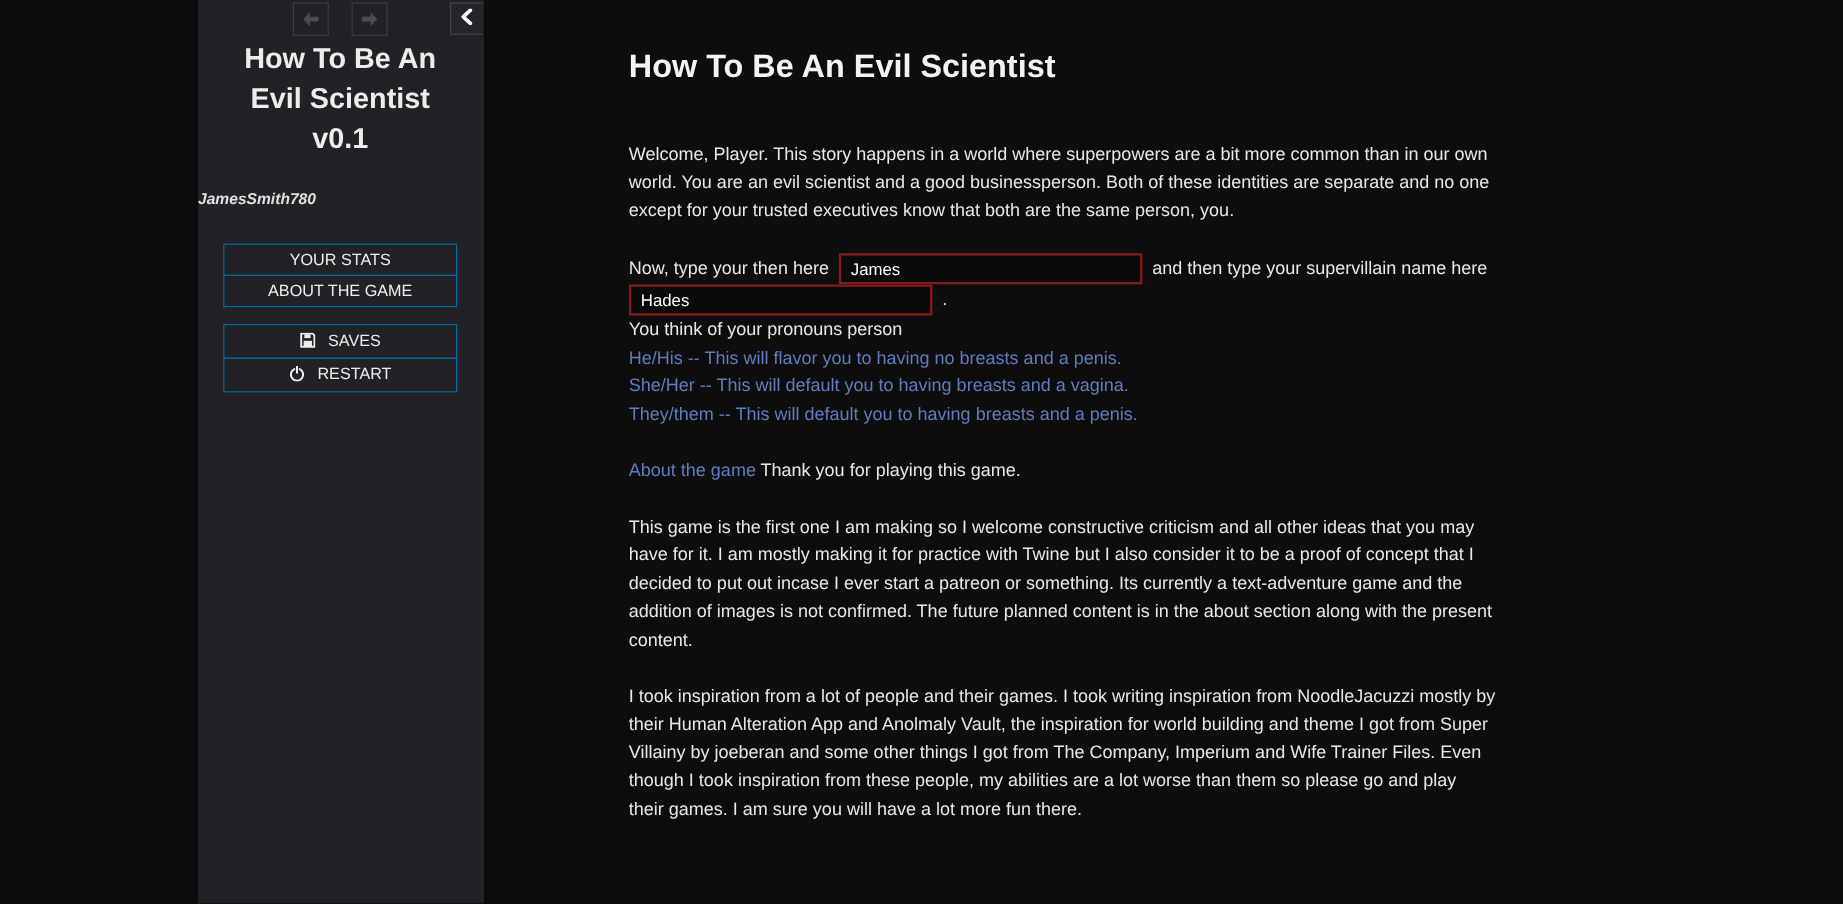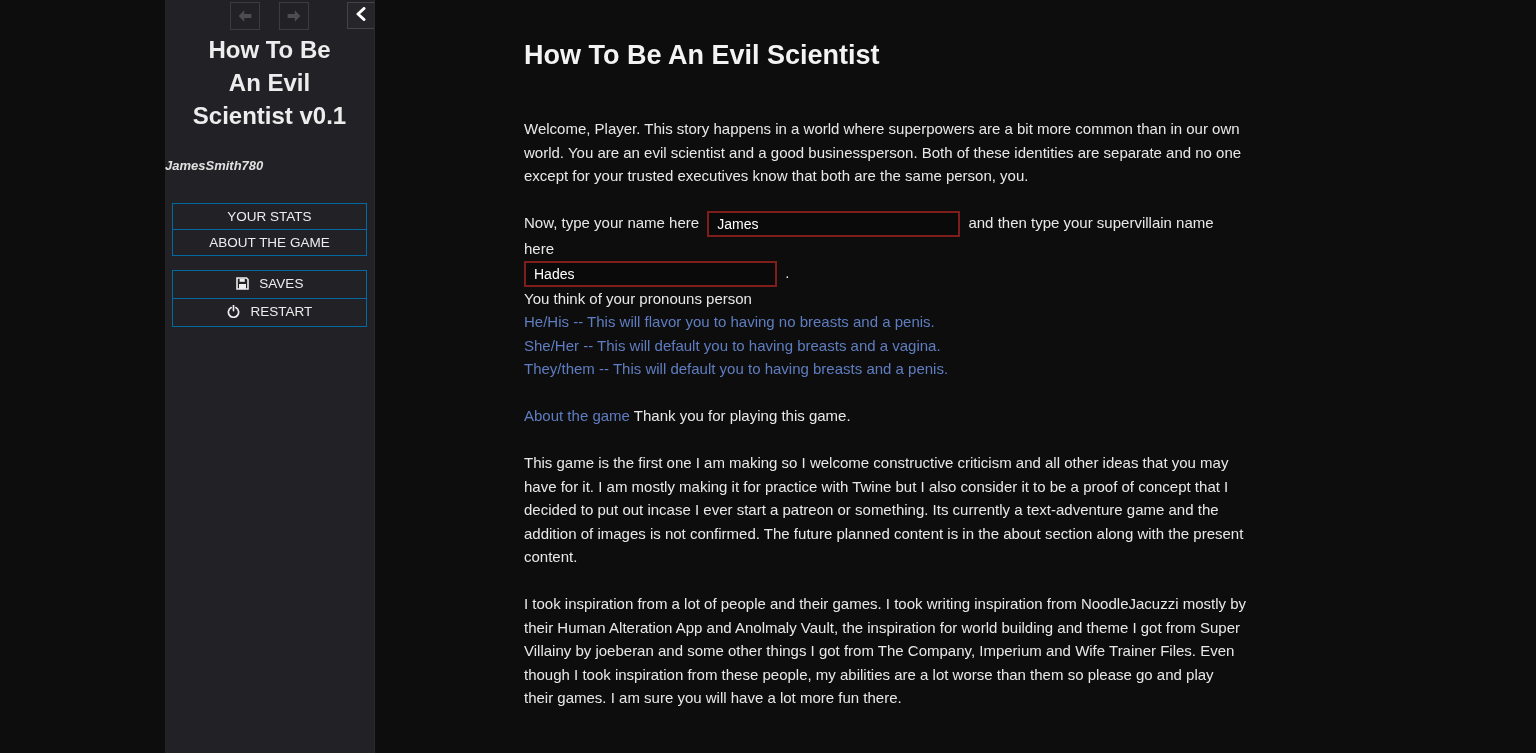--- a/index.html
+++ b/index.html
@@ -7,21 +7,21 @@
   body {
     background:#0d0d0e;
     font-family:"Liberation Sans","DejaVu Sans",sans-serif;
     color:#e8e8e8;
     position:relative;
   }
 
   
   #ui-bar {
     position:absolute; left:165px; top:0;
-    width:210px; height:753px;
+    width:238px; height:753px;
     background:#222226;
     border-right:1px solid #2a2a2e;
   }
   .history-row {
     position:absolute; top:2px; left:0; width:100%; height:32px;
     display:flex; justify-content:center; align-items:flex-start; gap:19px;
   }
   .hist-btn {
     width:30px; height:28px;
     border:1px solid #3c3c40;
@@ -163,21 +163,21 @@
   </ul>
 </div>
 
 <div id="passages">
   <div class="passage">
     <h1>How To Be An Evil Scientist</h1>
 
     <p class="intro">Welcome, Player. This story happens in a world where superpowers are a bit more common than in our own world. You are an evil scientist and a good businessperson. Both of these identities are separate and no one except for your trusted executives know that both are the same person, you.</p>
 
     <p class="name-block">
-      <span>Now, type your name here</span>
+      <span>Now, type your then here</span>
       <input class="tw-input" type="text" value="James" style="">
       <span>and then type your supervillain name here</span>
       <span class="row2" style="display:block;">
         <input class="tw-input" type="text" value="Hades" style="">
         <span>.</span>
       </span>
       <span style="display:block;">You think of your pronouns person</span>
       <a class="tw-link link-line">He/His -- This will flavor you to having no breasts and a penis.</a>
       <a class="tw-link link-line">She/Her -- This will default you to having breasts and a vagina.</a>
       <a class="tw-link link-line">They/them -- This will default you to having breasts and a penis.</a>

